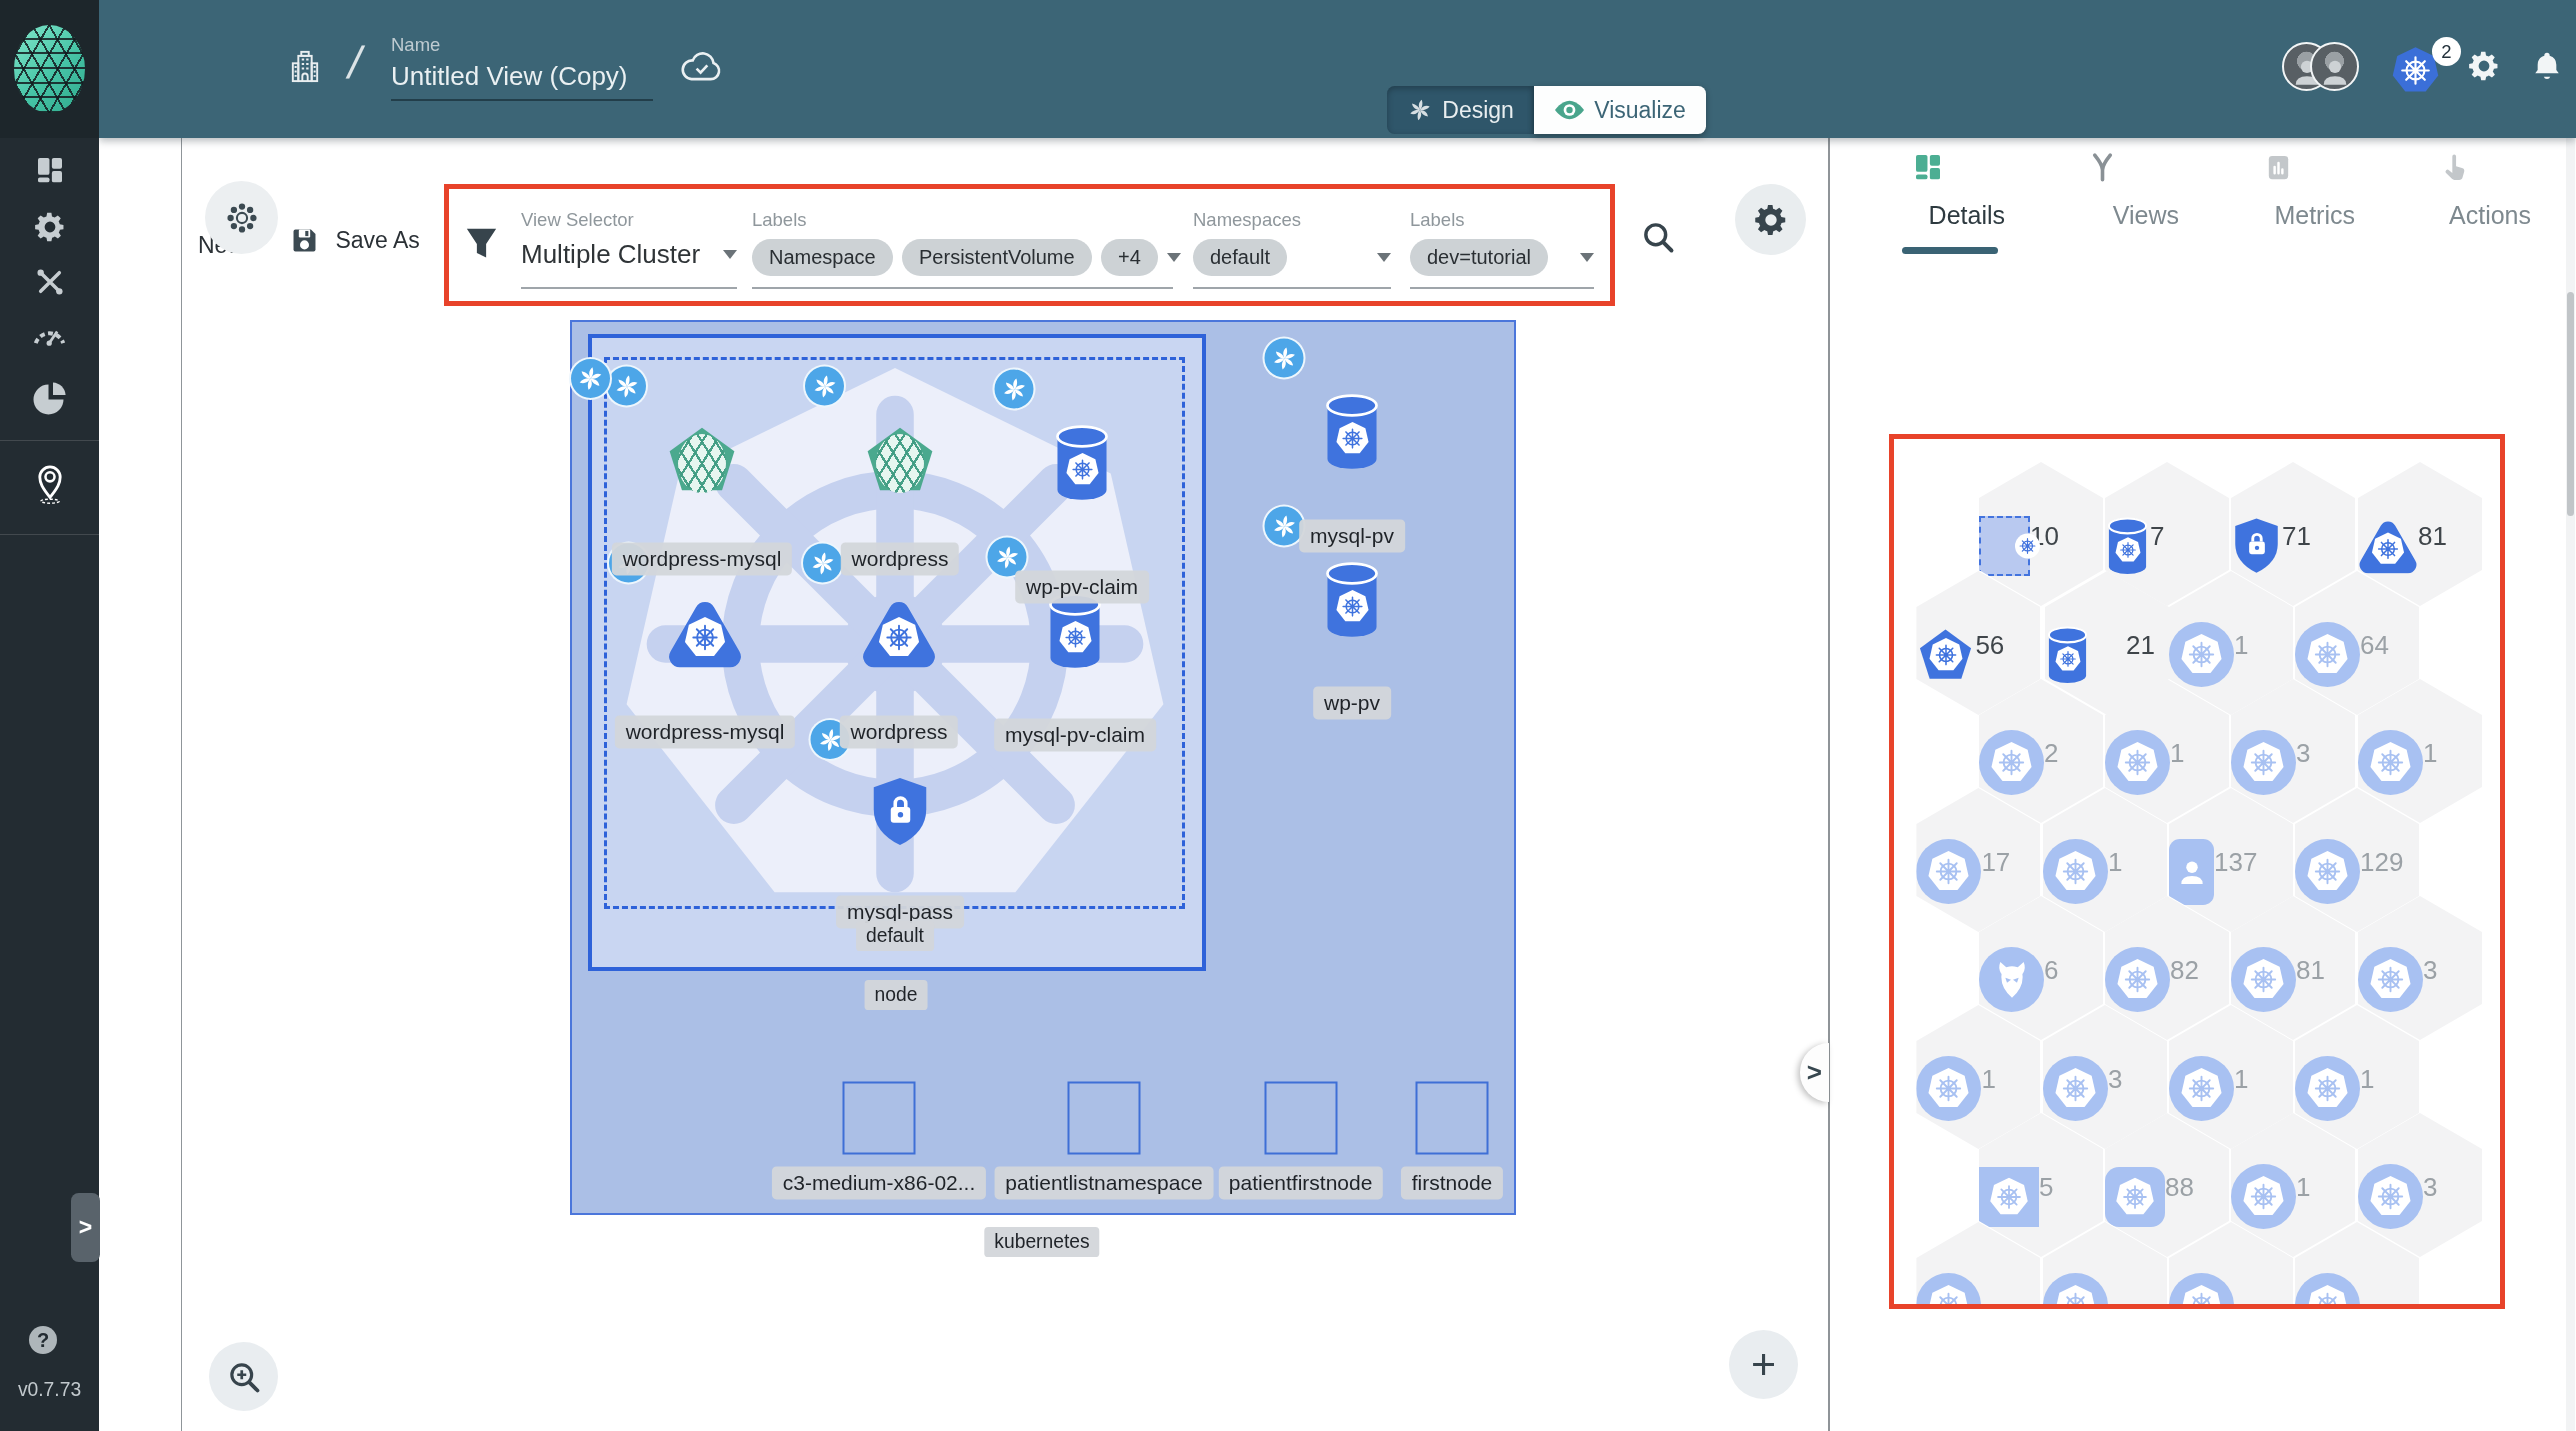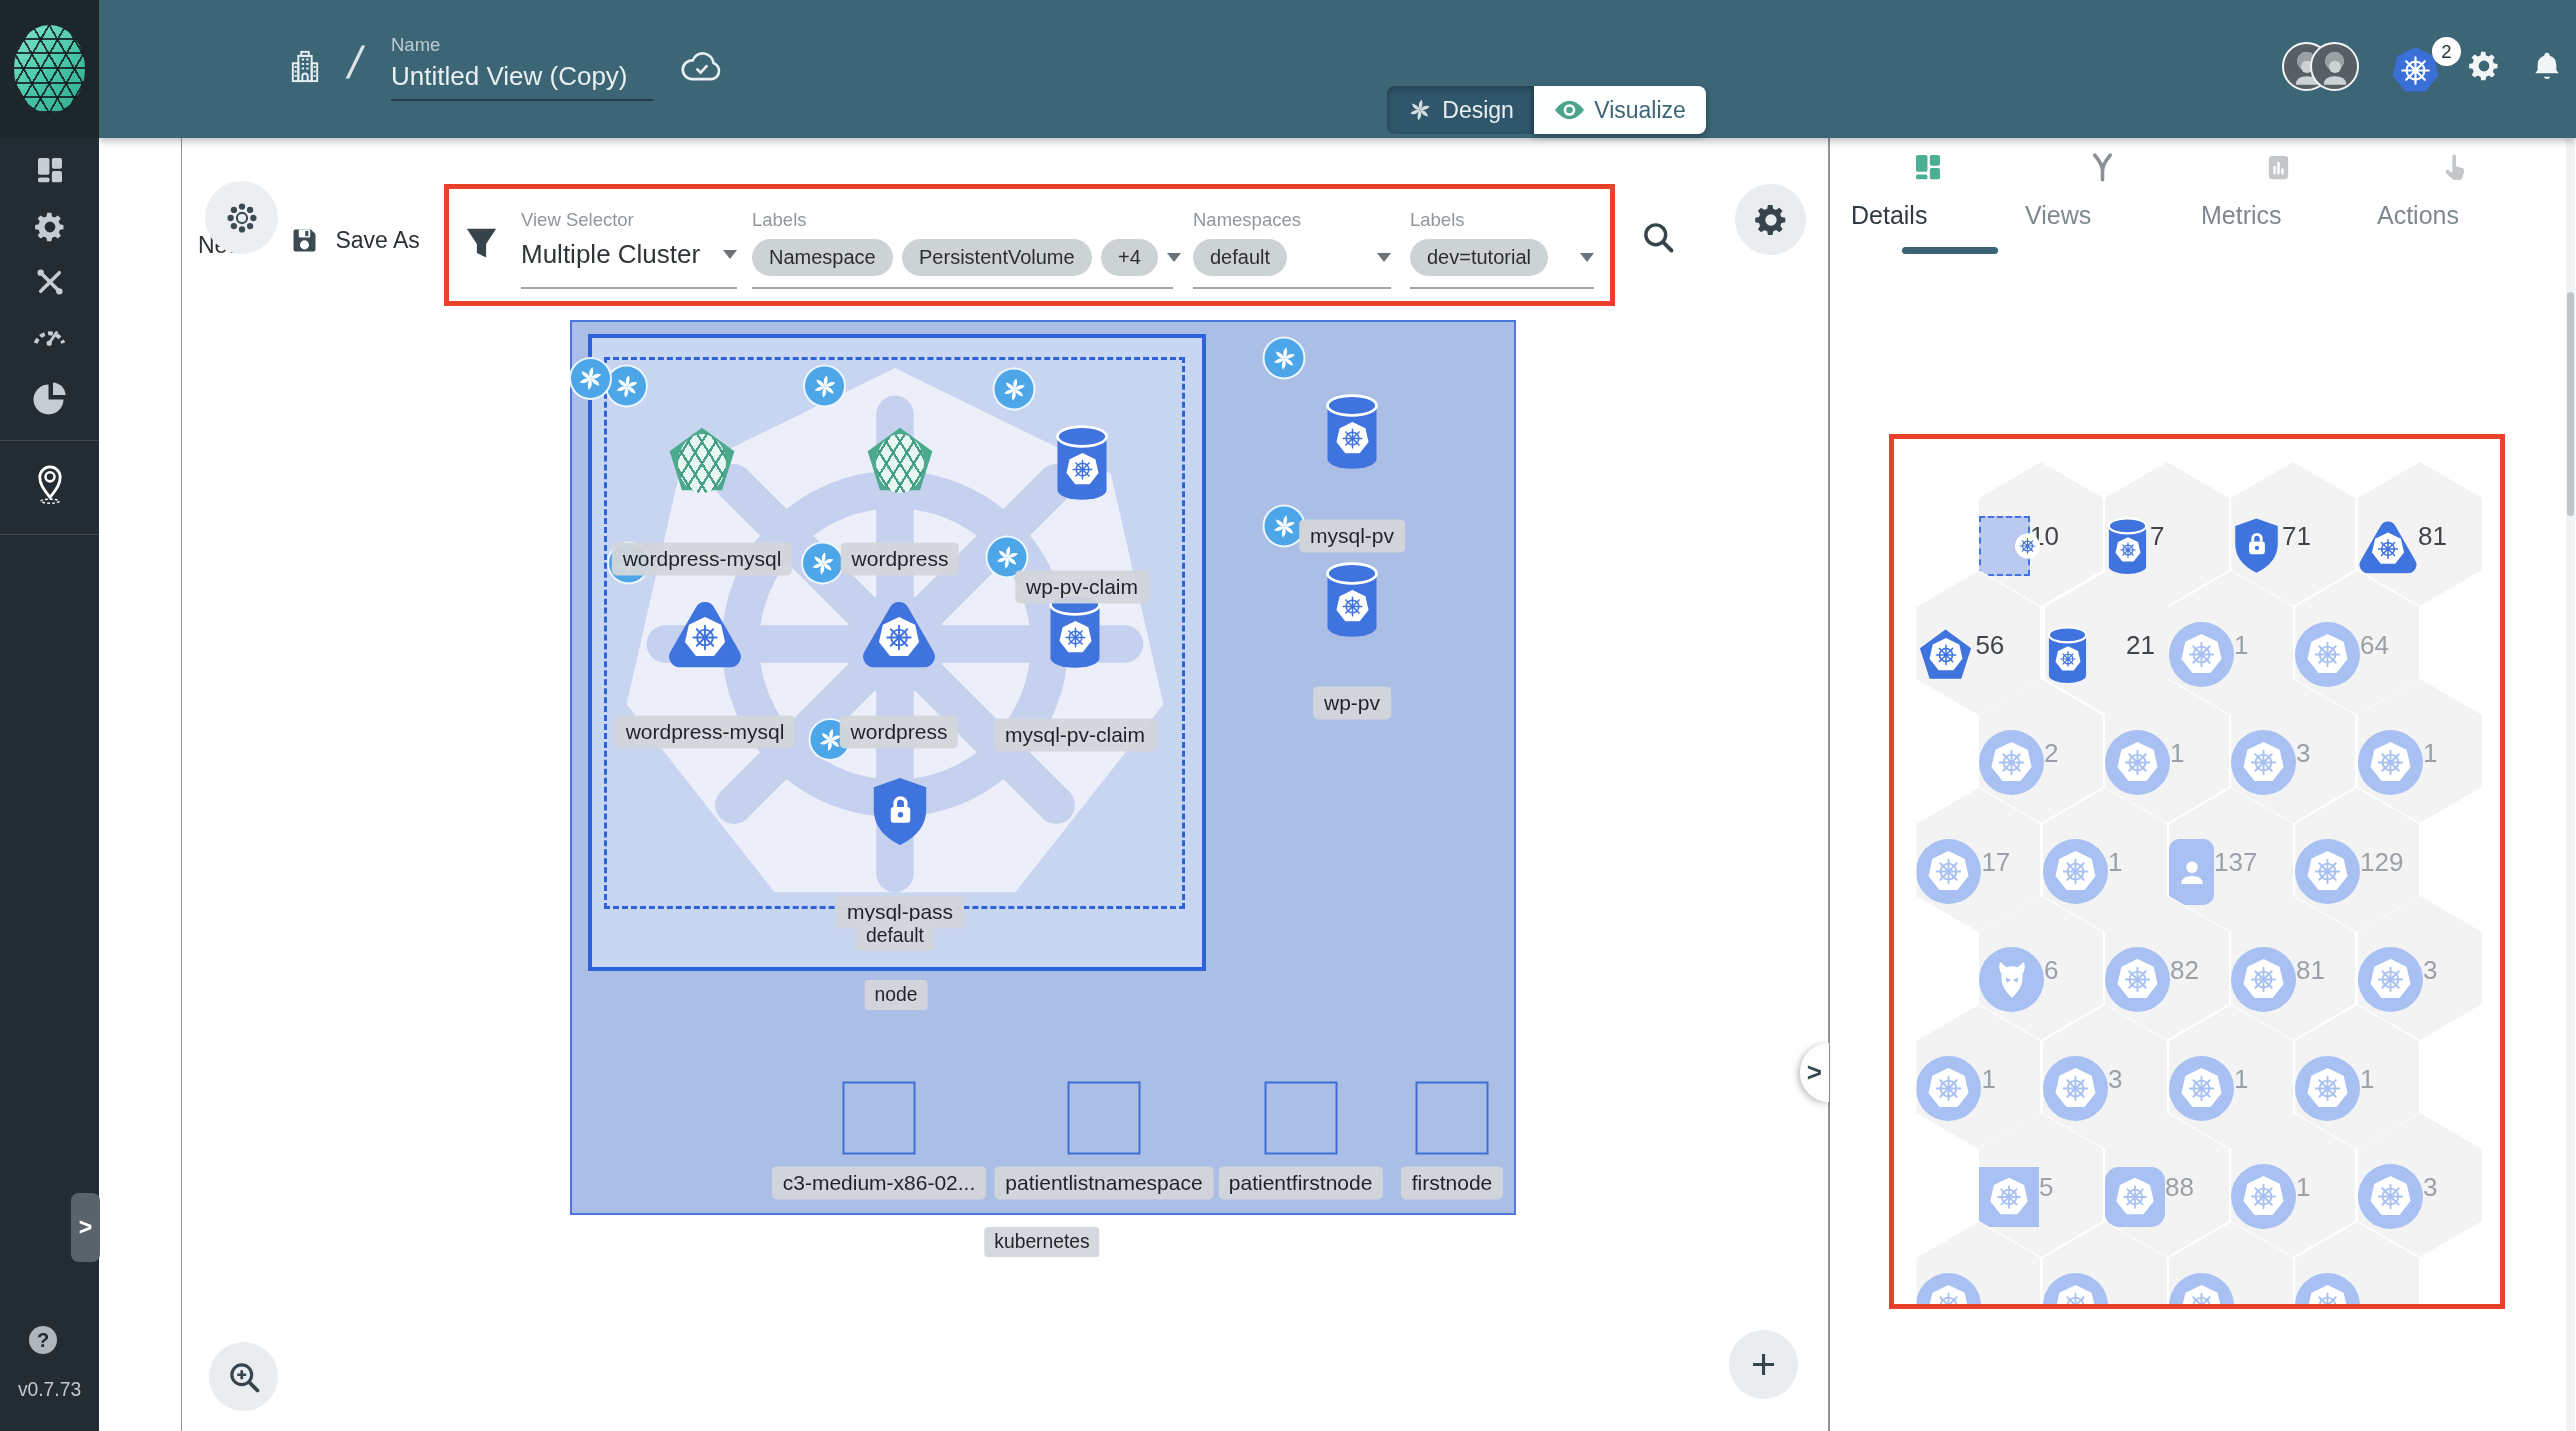--- a/index.html
+++ b/index.html
@@ -102,21 +102,21 @@
   .zoom-btn{position:absolute;left:209px;top:1342px;width:69px;height:69px;border-radius:50%;background:#E9EDF0;
       display:flex;align-items:center;justify-content:center;color:#37444C;z-index:8;}
   .plus-btn{position:absolute;left:1729px;top:1330px;width:69px;height:69px;border-radius:50%;background:#E9EDF0;
       color:#37444C;font-size:43px;font-weight:300;display:flex;align-items:center;justify-content:center;z-index:8;}
   .edge-divider{position:absolute;left:1828px;top:138px;width:2.3px;height:1293px;background:#8F9498;z-index:12;}
   .edge-chevron{position:absolute;left:1800px;top:1043px;width:28.6px;height:59px;background:#FDFDFD;
       border-radius:31px 0 0 31px;box-shadow:-2.3px 1.5px 6.2px rgba(0,0,0,.25);display:flex;align-items:center;
       justify-content:center;color:#37474F;font-size:26px;font-weight:bold;z-index:13;}
   
   .rpanel{position:absolute;left:1830px;top:138px;width:746px;height:1293px;background:#fff;z-index:11;}
-  .tab{position:absolute;top:12.4px;width:154px;text-align:left;}
+  .tab{position:absolute;top:12.4px;width:154px;text-align:right;}
   .tab .tico{height:34px;display:flex;align-items:center;justify-content:center;}
   .tab .tlabel{margin-top:17px;font-size:25px;color:#7E898F;}
   .tab.active .tlabel{color:#2E3A40;}
   .tab-underline{position:absolute;left:51px;top:97px;width:96px;height:6.2px;border-radius:3.9px;background:#3A6374;}
   .dash-bar{position:absolute;left:0;top:151px;width:736px;height:41px;background:#E9EDEF;
       display:flex;align-items:center;justify-content:center;color:#64808D;font-size:24px;letter-spacing:2.3px;}
   .hexwrap{position:absolute;left:59px;top:296px;width:616px;height:875px;border:5.4px solid #E8432A;overflow:hidden;}
   .hex{position:absolute;width:124px;height:144px;background:#F3F3F4;
       clip-path:polygon(50% 0,100% 25%,100% 75%,50% 100%,0 75%,0 25%);
       display:flex;flex-direction:row;align-items:center;}

